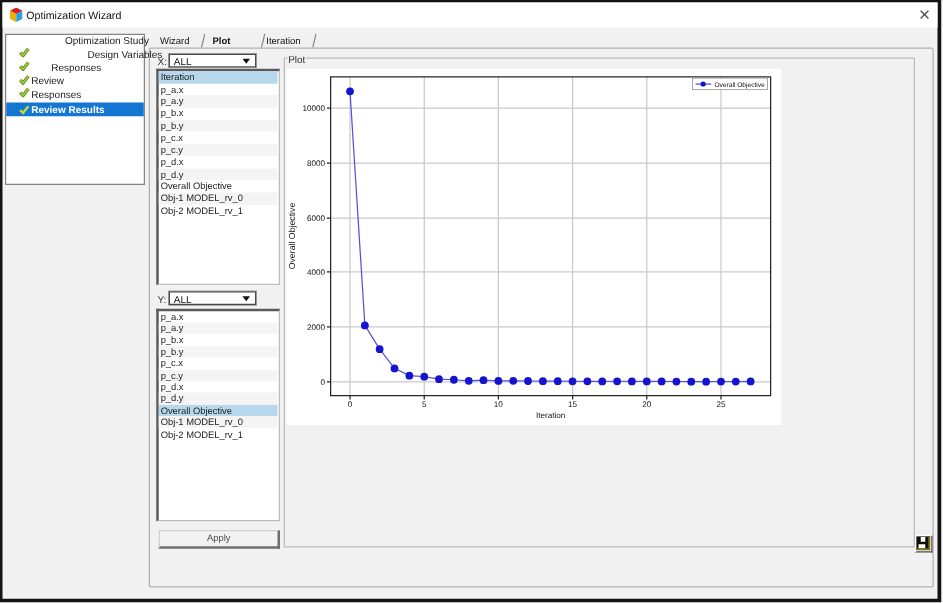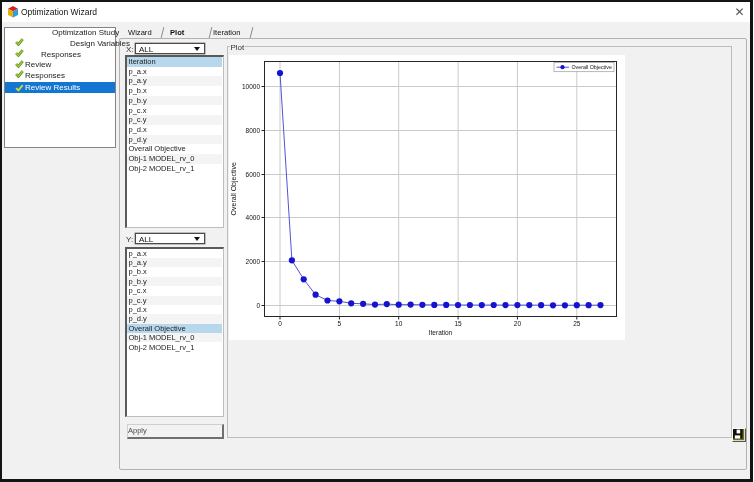--- a/index.html
+++ b/index.html
@@ -24,21 +24,21 @@
 .clabel { position:absolute; left:126px; font-size:8px; color:#333; }
 
 .lbox { position:absolute; left:124.5px; width:99px; background:#ffffff;
   border-top:2px solid #5a5a5a; border-left:2px solid #5a5a5a; border-right:1px solid #bdbdbd; border-bottom:1px solid #bdbdbd; }
 .li { position:absolute; left:0; width:95px; height:9.7px; font-size:7.5px; color:#222; padding-left:2px; line-height:9.7px; white-space:nowrap; overflow:hidden;}
 .li.alt { background:#f4f4f4; }
 .li.sel { background:#b6d7ec; }
 
 #apply { position:absolute; left:127px; top:423.5px; width:97px; height:15px; background:#f2f2f2;
   border-top:1px solid #cfcfcf; border-left:1px solid #cfcfcf; border-right:2px solid #6f6f6f; border-bottom:2px solid #6f6f6f;
-  font-size:7.5px; color:#4a4a4a; line-height:12.5px; }
+  font-size:7.5px; color:#4a4a4a; text-align:center; line-height:12.5px; }
 
 #gbox { position:absolute; left:227px; top:46px; width:505px; height:392px; border:1px solid #bcbcbc; }
 #gboxlabel { position:absolute; left:229.5px; top:42.5px; font-size:8px; color:#333; background:#f1f1f1; padding:0 1px; }
 
 #fig { position:absolute; left:229px; top:55px; width:396px; height:285px; background:#fff; }
 
 #savebtn { position:absolute; left:732px; top:428px; width:14px; height:13.5px; background:#d8d8d0;
   border-top:1px solid #ffffff; border-left:1px solid #ffffff; border-right:1.5px solid #555; border-bottom:1.5px solid #555; }
 </style>
 </head>
@@ -55,21 +55,21 @@
 
 <div id="pane"></div>
 
 <div id="tree">
   <div style="position:absolute;left:0px;top:54px;width:110px;height:10.5px;background:#1276d2;"></div>
   <div class="titem" style="left:3px;top:0px;margin-left:44px;">Optimization Study</div>
   <div class="titem" style="left:20px;top:10.5px;margin-left:45px;">Design Variables</div>
   <div class="titem" style="left:20px;top:21.5px;margin-left:16px;">Responses</div>
   <div class="titem" style="left:20px;top:32px;">Review</div>
   <div class="titem" style="left:20px;top:42.5px;">Responses</div>
-  <div class="titem" style="left:20px;top:55px;color:#fff;">Review Results</div>
+  <div class="titem" style="left:20px;top:55px;color:#fff;font-weight:bold;">Review Results</div>
 </div>
 <svg class="chk" style="position:absolute;left:15px;top:38px;" width="9" height="8" viewBox="0 0 10 9">
     <path d="M1.2 4.6 L3.8 7.2 L8.6 1.2" stroke="#5c8418" stroke-width="3" fill="none"></path>
     <path d="M1.2 4.6 L3.8 7.2 L8.6 1.2" stroke="#9ccc3a" stroke-width="1.6" fill="none"></path>
   </svg>
 <svg class="chk" style="position:absolute;left:15px;top:49px;" width="9" height="8" viewBox="0 0 10 9">
     <path d="M1.2 4.6 L3.8 7.2 L8.6 1.2" stroke="#5c8418" stroke-width="3" fill="none"></path>
     <path d="M1.2 4.6 L3.8 7.2 L8.6 1.2" stroke="#9ccc3a" stroke-width="1.6" fill="none"></path>
   </svg>
 <svg class="chk" style="position:absolute;left:15px;top:59.5px;" width="9" height="8" viewBox="0 0 10 9">

